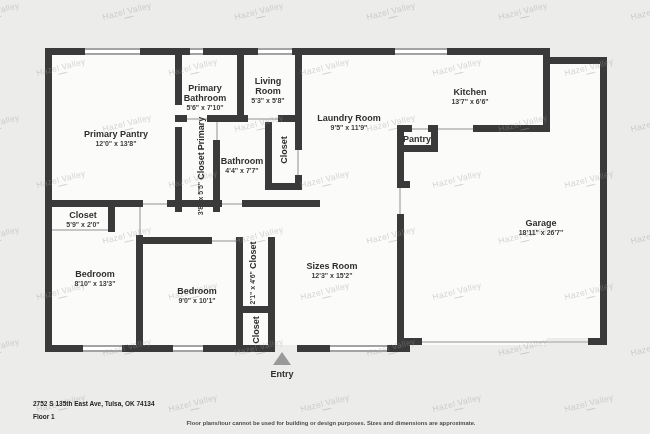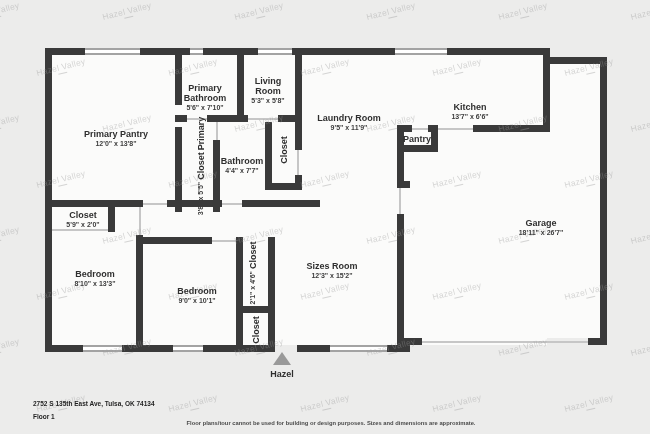--- a/index.html
+++ b/index.html
@@ -166,21 +166,21 @@
       </div>
       <div class="room-label" style="left: 268px; top: 90px;">
         <span class="room-name">Living</span>
         <span class="room-name">Room</span>
         <span class="room-dims">5'3" x 5'8"</span>
       </div>
       <div class="room-label" style="left: 349px; top: 122px;">
         <span class="room-name">Laundry Room</span>
         <span class="room-dims">9'5" x 11'9"</span>
       </div>
-      <div class="room-label" style="left: 470px; top: 111px;">
+      <div class="room-label" style="left: 470px; top: 96px;">
         <span class="room-name">Kitchen</span>
         <span class="room-dims">13'7" x 6'6"</span>
       </div>
       <div class="room-label" style="left: 417px; top: 139px;">
         <span class="room-name">Pantry</span>
       </div>
       <div class="room-label" style="left: 541px; top: 227px;">
         <span class="room-name">Garage</span>
         <span class="room-dims">18'11" x 26'7"</span>
       </div>
@@ -204,18 +204,18 @@
       </div>
       <div class="room-label vertical" style="left: 252px; top: 273px;"><span class="room-dims">2'1" x 4'6"</span><span class="room-name">Closet</span></div>
       <div class="room-label vertical" style="left: 255px; top: 330px;"><span class="room-name">Closet</span></div>
       <div class="room-label" style="left: 332px; top: 270px;">
         <span class="room-name">Sizes Room</span>
         <span class="room-dims">12'3" x 15'2"</span>
       </div>
     </div>
 
   <div id="entry-arrow"></div>
-  <div id="entry-label">Hazel</div>
+  <div id="entry-label">Entry</div>
 
   <div id="footer-address">2752 S 135th East Ave, Tulsa, OK 74134</div>
   <div id="footer-floor">Floor 1</div>
   <div id="footer-disclaimer">Floor plans/tour cannot be used for building or design purposes. Sizes and dimensions are approximate.</div>
 </div>
 
 </body></html>

